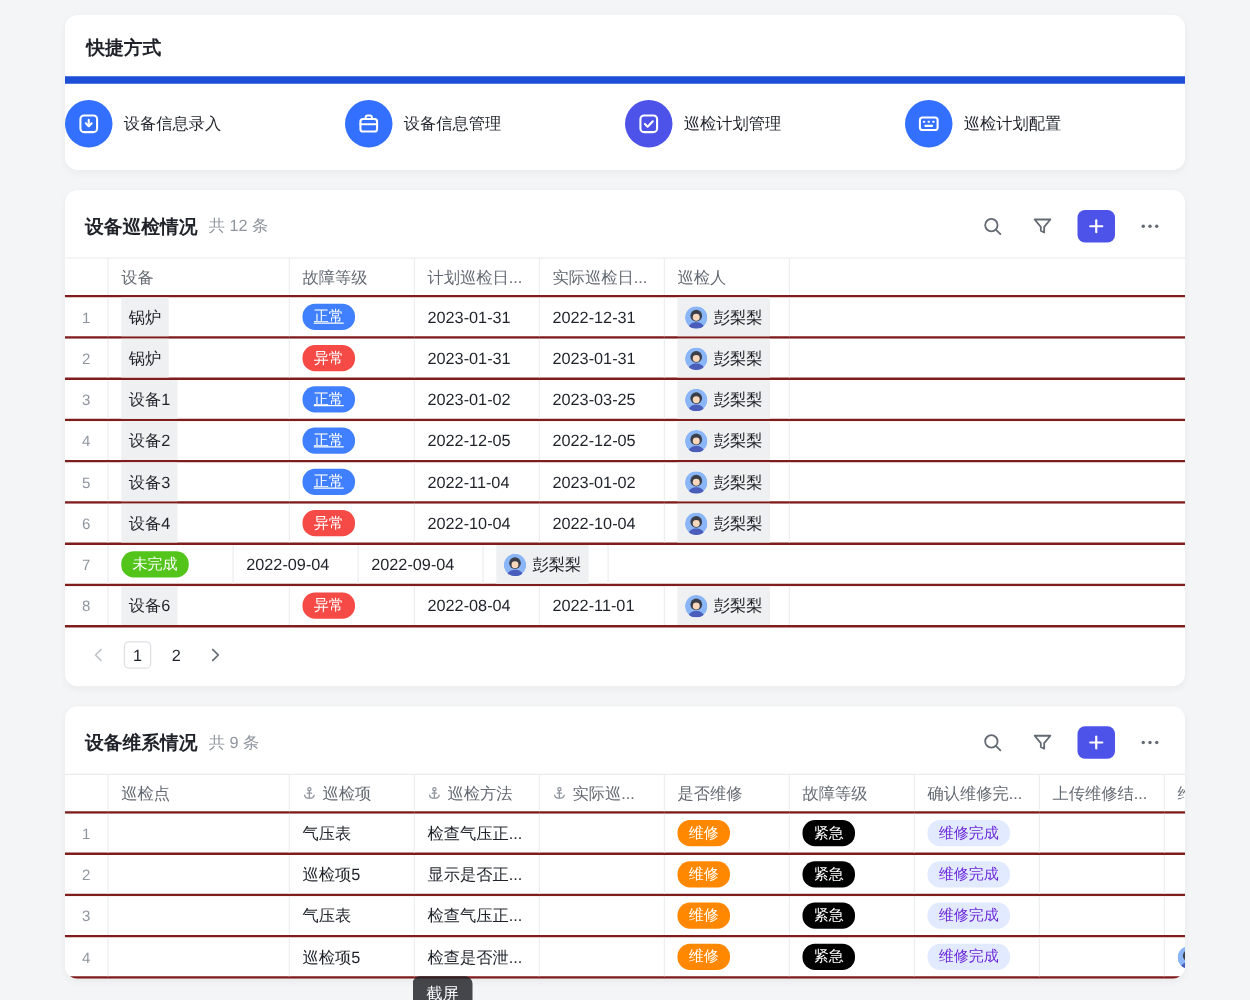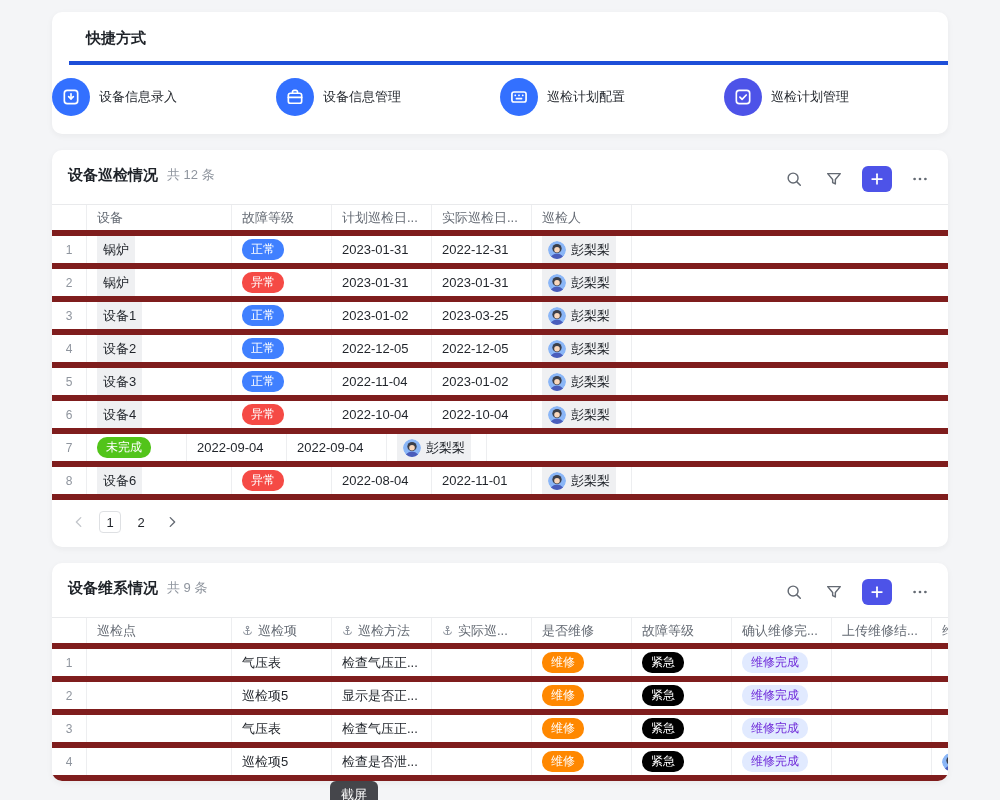--- a/index.html
+++ b/index.html
@@ -10,55 +10,55 @@
     color:#1f2329; font-size:13px;
   }
   .page { padding:12px 52px 0; }
   .card {
     background:#fff; border-radius:10px; margin-bottom:16px;
     box-shadow:0 2px 6px rgba(31,35,41,.05); overflow:hidden; position:relative;
   }
   .card-title { font-size:15px; font-weight:700; color:#1f2329; }
 
   
-  .sc-head { padding:17px 17px 13px; border-bottom:4px solid #1d4ed8;margin-left:17px; }
+  .sc-head { padding:17px 17px 13px; border-bottom:6px solid #1d4ed8; }
   .sc-row { display:flex; padding:13px 0 18px; }
   .sc-item { flex:1; display:flex; flex-direction:row; align-items:center; gap:9px; cursor:pointer; }
   .sc-icon { width:38px; height:38px; border-radius:50%; background:#3370ff; display:flex; align-items:center; justify-content:center; }
   .sc-icon.indigo { background:#4d53e8; }
   .sc-label { font-size:13px; color:#1f2329; }
 
   
-  .tbl-head { display:flex; padding:16px 16px 12px; }
+  .tbl-head { display:flex; align-items:center; padding:16px 16px 12px; }
   .count { color:#8f959e; margin-left:9px; font-size:13px; }
   .tools { margin-left:auto; display:flex; align-items:center; gap:16px; }
   .icon-btn { width:24px; height:24px; display:flex; align-items:center; justify-content:center; cursor:pointer; border-radius:5px; }
   .plus-btn { width:30px; height:26px; background:#4d53e8; border-radius:6px; display:flex; align-items:center; justify-content:center; cursor:pointer; }
 
   .grid { border-top:1px solid #e9eaec; }
-  .row { display:flex; height:33px; border-bottom:6px solid #7f1d1d; background:#fff; }
+  .row { display:flex; height:33px; border-bottom:2px solid #7f1d1d; background:#fff; }
   .row.head { height:31px; }
   .cell {
     display:flex; align-items:center; padding:0 10px;
     border-right:1px solid #edeef0; overflow:hidden; white-space:nowrap; flex-shrink:0;
   }
   .cell.head-c { color:#646a73; gap:5px; }
   .num { width:35px; justify-content:center; color:#8f959e; font-size:12px; padding:0; }
   .fill { flex:1; border-right:none !important; }
 
   
   .c-device { width:145px; } .c-w100 { width:100px; }
   
   .m-point { width:145px; } .m-w100 { width:100px; }
 
   .chip { display:inline-flex; align-items:center; gap:5px; background:#eff0f2; border-radius:4px; padding:18px 6px; max-width:100%; }
   .avatar { width:18px; height:18px; border-radius:50%; overflow:hidden; flex-shrink:0; }
 
   .badge { display:inline-block; border-radius:10px; padding:2px 9px; font-size:12px; line-height:17px; color:#fff; }
-  .b-normal { background:#4080ff; }
+  .b-normal { background:#4080ff;text-decoration:underline; }
   .b-error  { background:#f54a45; }
   .b-green  { background:#52c41a; }
   .b-repair { background:#ff8800; }
   .b-urgent { background:#000000; }
   .b-done   { background:#e1eaff; color:#6d28d9; }
 
   .pager { display:flex; align-items:center; gap:9px; padding:11px 16px 14px; }
   .pg-arrow { width:22px; height:22px; display:flex; align-items:center; justify-content:center; cursor:pointer; }
   .pg-num { min-width:22px; height:22px; display:flex; align-items:center; justify-content:center; border-radius:4px; cursor:pointer; }
   .pg-num.active { border:1px solid #dee0e3; }
@@ -111,41 +111,41 @@
         <span class="sc-icon">
           <svg width="20" height="20" viewBox="0 0 24 24" fill="none" stroke="#fff" stroke-width="2" stroke-linecap="round" stroke-linejoin="round">
             <rect x="4" y="7.5" width="16" height="12" rx="2.5"></rect>
               <path d="M9 7.5V5.8A1.8 1.8 0 0 1 10.8 4h2.4A1.8 1.8 0 0 1 15 5.8v1.7"></path>
               <path d="M4 12.5h16"></path>
           </svg>
         </span>
         <span class="sc-label">设备信息管理</span>
       </div>
       <div class="sc-item">
+        <span class="sc-icon indigo">
+          <svg width="20" height="20" viewBox="0 0 24 24" fill="none" stroke="#fff" stroke-width="2" stroke-linecap="round" stroke-linejoin="round">
+            <rect x="4" y="4" width="16" height="16" rx="3.5"></rect>
+              <path d="M8.3 12.2l2.6 2.6 5-5.2"></path>
+          </svg>
+        </span>
+        <span class="sc-label">巡检计划管理</span>
+      </div>
+      <div class="sc-item">
         <span class="sc-icon">
           <svg width="20" height="20" viewBox="0 0 24 24" fill="none">
             <rect x="3.5" y="6" width="17" height="12" rx="2.5" stroke="#fff" stroke-width="2"></rect>
             <g fill="#fff">
                 <rect x="6.5" y="9" width="2" height="2" rx="0.5"></rect>
                 <rect x="11" y="9" width="2" height="2" rx="0.5"></rect>
                 <rect x="15.5" y="9" width="2" height="2" rx="0.5"></rect>
                 <rect x="8" y="13" width="8" height="2" rx="0.5"></rect>
               </g>
           </svg>
         </span>
         <span class="sc-label">巡检计划配置</span>
-      </div>
-      <div class="sc-item">
-        <span class="sc-icon indigo">
-          <svg width="20" height="20" viewBox="0 0 24 24" fill="none" stroke="#fff" stroke-width="2" stroke-linecap="round" stroke-linejoin="round">
-            <rect x="4" y="4" width="16" height="16" rx="3.5"></rect>
-              <path d="M8.3 12.2l2.6 2.6 5-5.2"></path>
-          </svg>
-        </span>
-        <span class="sc-label">巡检计划管理</span>
       </div>
     </div>
   </section>
 
   <section class="card">
     <div class="tbl-head">
       <span class="card-title">设备巡检情况</span>
       <span class="count">共 12 条</span>
       <div class="tools">
         <span class="icon-btn">

